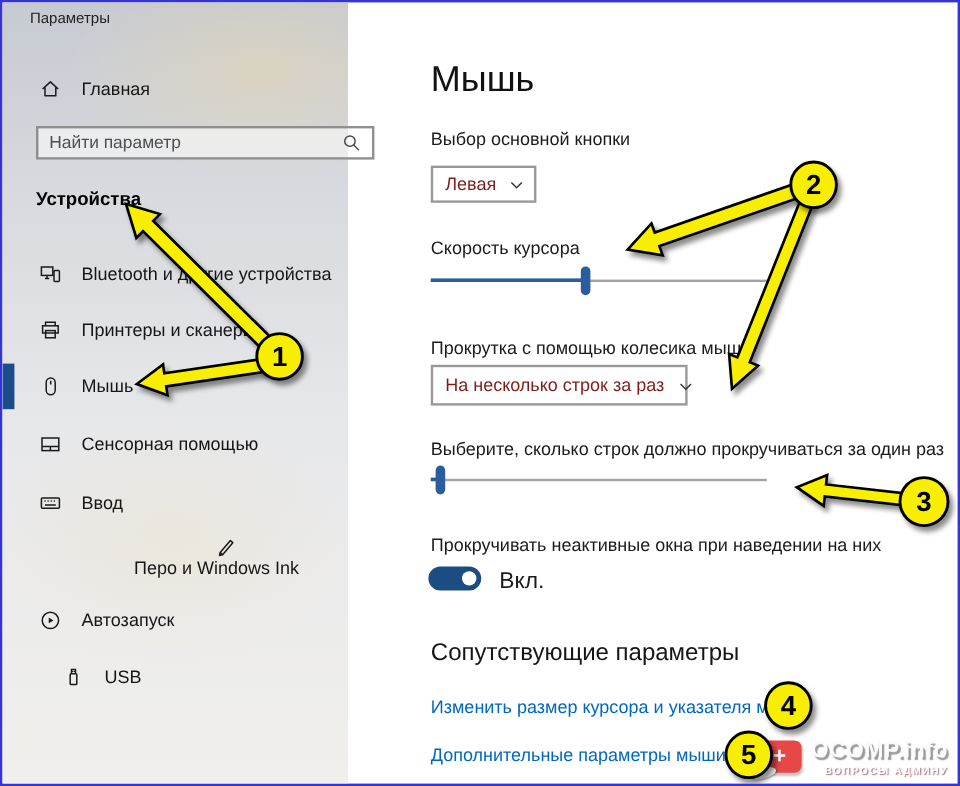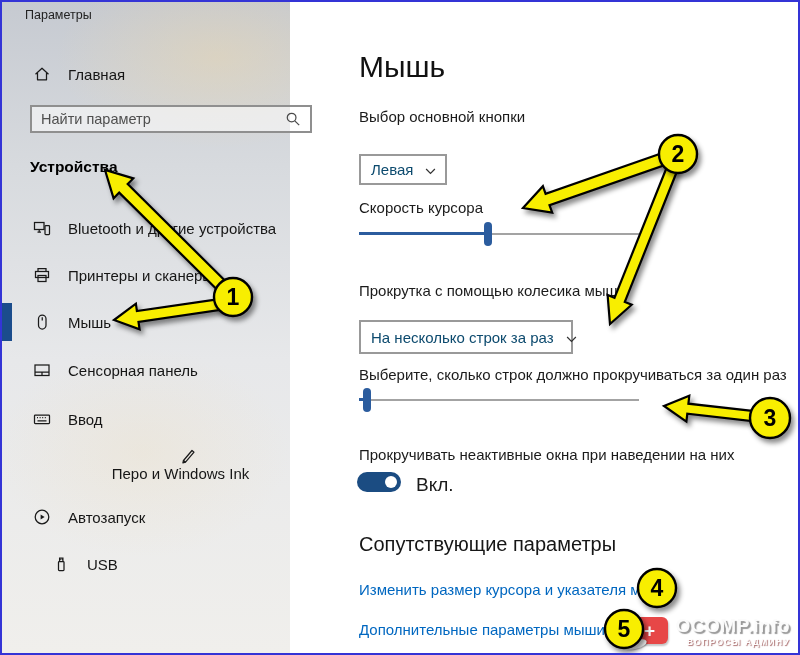--- a/index.html
+++ b/index.html
@@ -36,21 +36,21 @@
   }
   .search-box input::placeholder{color:#4f4f4f;opacity:1;}
   .search-box .sic{width:17px;height:17px;margin-right:8px;flex:none;}
   .section-label{position:absolute;left:28px;top:156px;font-size:15.5px;font-weight:700;color:#000;}
   
   .h1{position:absolute;left:357px;top:48px;font-size:30px;font-weight:300;color:#111;}
   .m-label{position:absolute;left:357px;font-size:15px;color:#1b1b1b;white-space:nowrap;}
   .dropdown{
     position:absolute;box-sizing:border-box;border:2px solid #999;background:#fff;
     display:flex;align-items:center;justify-content:space-between;
-    padding:0 10px;font-size:15px;color:#0c4a6e;cursor:pointer;white-space:nowrap;margin-top:16px;
+    padding:0 10px;font-size:15px;color:#7f1d1d;cursor:pointer;white-space:nowrap;
   }
   .dropdown .chev{margin-left:12px;flex:none;}
   .slider{position:absolute;height:24px;}
   .slider .track{position:absolute;left:0;right:0;top:11px;height:2px;background:#a3a3a3;}
   .slider .fill{position:absolute;left:0;top:10px;height:3px;background:var(--slider-fill,#2b5c9e);}
   .slider .thumb{position:absolute;top:0;width:8px;height:24px;border-radius:4px;background:var(--slider-fill,#2b5c9e);margin-left:-4px;cursor:pointer;}
   .toggle{position:absolute;left:355px;top:470px;width:44px;height:20px;border-radius:10px;background:var(--accent,#1b4c82);cursor:pointer;}
   .toggle .knob{position:absolute;right:4px;top:4px;width:12px;height:12px;border-radius:50%;background:#fff;}
   .toggle-label{position:absolute;left:414px;top:472px;font-size:19px;color:#1b1b1b;}
   .related-title{position:absolute;left:357px;top:531px;font-size:20px;color:#161616;}
@@ -128,21 +128,21 @@
             </svg></span>
           <span class="lbl">Мышь</span>
         </div>
         <div class="side-row" style="top: 348px;">
           <span class="ic"><svg viewBox="0 0 18 18" width="18" height="18">
               <g fill="none" stroke="#1a1a1a" stroke-width="1.25">
                 <rect x="2" y="4" width="14" height="10.5"></rect>
                 <path d="M2 11 H16 M9 11 V14.5"></path>
               </g>
             </svg></span>
-          <span class="lbl">Сенсорная панель</span>
+          <span class="lbl">Сенсорная помощью</span>
         </div>
         <div class="side-row" style="top: 397px;">
           <span class="ic"><svg viewBox="0 0 18 18" width="18" height="18">
               <g fill="none" stroke="#1a1a1a" stroke-width="1.25">
                 <rect x="1.5" y="5" width="15" height="8.5" rx="0.8"></rect>
                 <path d="M4 7.6 H5 M6.6 7.6 H7.6 M9.2 7.6 H10.2 M11.8 7.6 H12.8 M4.5 10.8 H13.5"></path>
               </g>
             </svg></span>
           <span class="lbl">Ввод</span>
         </div>

